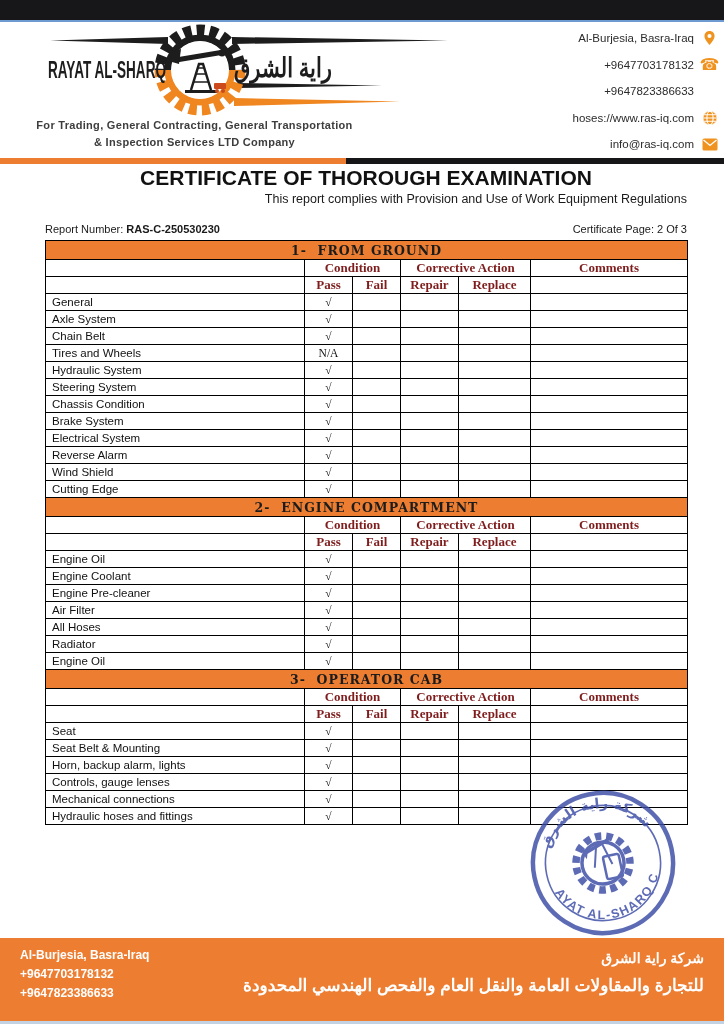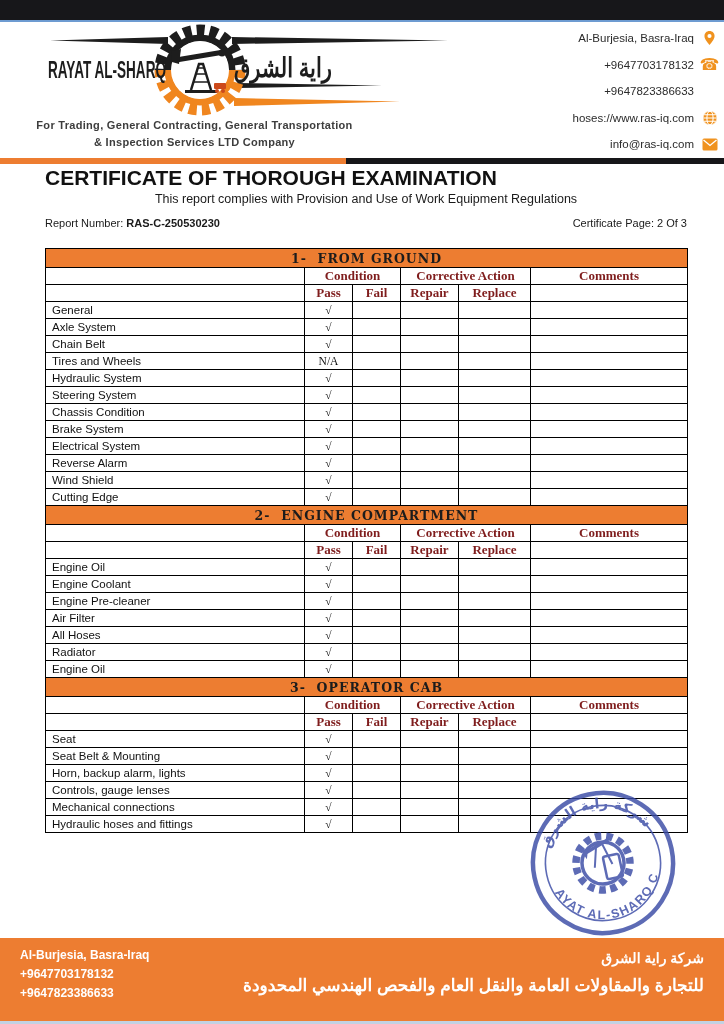--- a/index.html
+++ b/index.html
@@ -20,33 +20,33 @@
   .contact-text { font-size:11.5px; color:#2b2b2b; }
   .icon-slot { width:17px; height:17px; display:flex; align-items:center; justify-content:center; }
   .phone-glyph { font-family:"DejaVu Sans", sans-serif; font-size:16px; color:#F0921E; line-height:1; }
 
   
   .divider { position:absolute; left:0; top:158px; width:724px; height:6px; }
   .divider .orange { position:absolute; left:0; top:0; width:346px; height:6px; background:#ED7D31; }
   .divider .black  { position:absolute; left:346px; top:0; width:378px; height:6px; background:#161619; }
 
   
-  .doc-title { position:absolute; left:45px; top:166px; width:642px; 
+  .doc-title { position:absolute; left:45px; top:166px; width:642px; text-align:center;
                font-size:21px; font-weight:bold; color:#111; }
-  .doc-subtitle { position:absolute; left:45px; top:192px; width:642px; text-align:center;
+  .doc-subtitle { position:absolute; left:45px; top:192px; width:642px; text-align:right;
                   font-size:12.5px; color:#1a1a1a; }
 
   
-  .report-line { position:absolute; left:45px; top:217px; width:642px; display:flex;
+  .report-line { position:absolute; left:45px; top:223px; width:642px; display:flex;
                  justify-content:space-between; font-size:11px; color:#1a1a1a; }
   .report-line b { font-weight:bold; }
 
   
   .table-wrap { position:absolute; left:45px; top:240px; }
-  table.insp { border-collapse:collapse; table-layout:fixed; width:642px;margin-top:8px; }
+  table.insp { border-collapse:collapse; table-layout:fixed; width:642px; }
   table.insp td { border:1px solid #000; padding:0; overflow:hidden; }
   tr.caption td { background:#ED7D31; height:18px; text-align:center;
                   font-family:"DejaVu Serif", serif; font-weight:bold; font-size:12.5px;
                   letter-spacing:1px; color:#1c1c1c; white-space:pre; }
   tr.ghead td, tr.subhead td { height:16px; text-align:center;
                   font-family:"Liberation Serif", serif; font-weight:bold; font-size:13px; color:#7f1d1d; }
   tr.data td { height:16px; font-size:11.5px; color:#111; }
   td.item { padding-left:6px !important; }
   td.mark { text-align:center; font-family:"Liberation Serif", serif; font-size:12px; }
 

